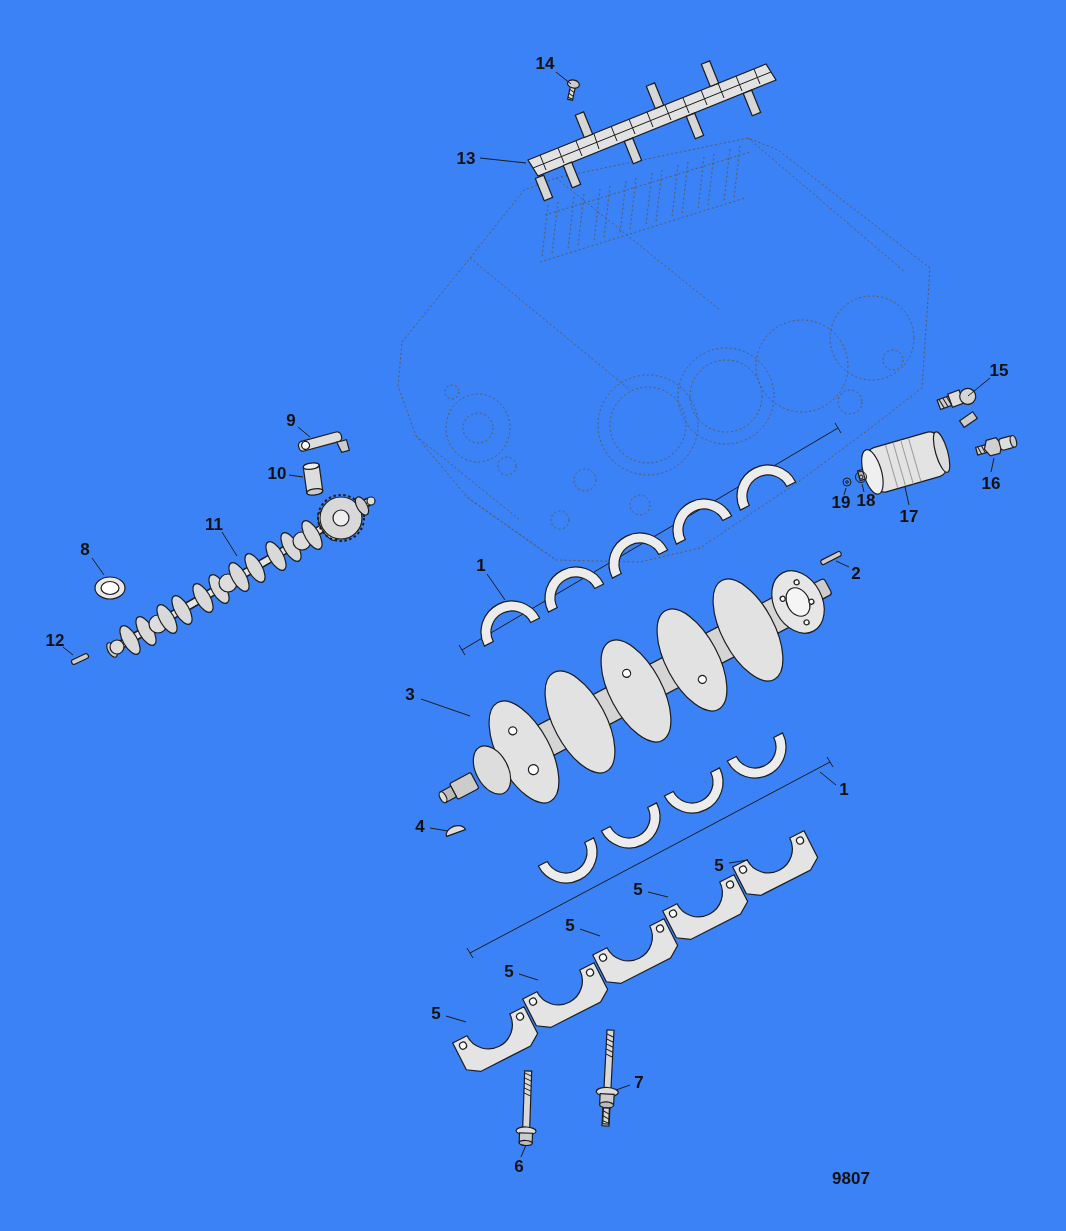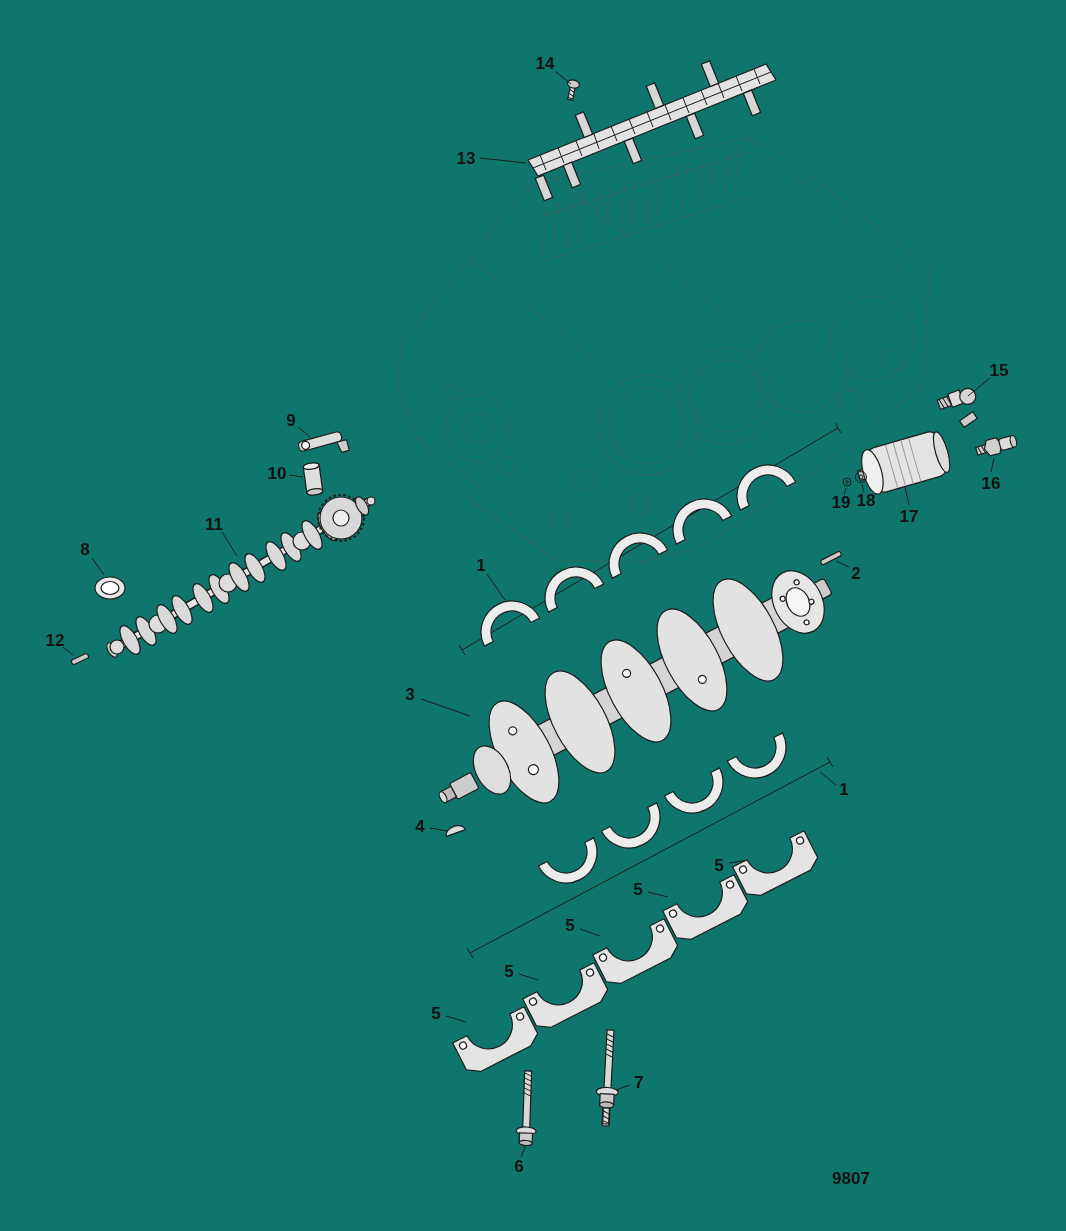--- a/index.html
+++ b/index.html
@@ -1,16 +1,16 @@
 <!DOCTYPE html>
 <html><head>
 <meta charset="utf-8">
 <style>
   html,body{margin:0;padding:0;background:#ffffff;}
-  .stage{position:relative;width:1066px;height:1231px;background:#0f766e;overflow:hidden;font-family:"Liberation Sans",sans-serif;}
+  .stage{position:relative;width:1066px;height:1231px;background:#3b82f6;overflow:hidden;font-family:"Liberation Sans",sans-serif;}
   svg{position:absolute;left:0;top:0;}
   .solid{stroke:#1c1c1c;stroke-width:1.2;}
   .thin{stroke:#1c1c1c;stroke-width:1;fill:none;}
   .dot{fill:none;stroke:#5a5a5a;stroke-width:1;stroke-dasharray:2 2.5;}
   .ridge{stroke:#9a9a9a;stroke-width:1;fill:none;}
   text{font-family:"Liberation Sans",sans-serif;}
   .callout{font-weight:bold;font-size:17px;fill:#111111;}
   .fig-num{font-weight:bold;font-size:17px;fill:#111111;}
 </style>
 </head>

